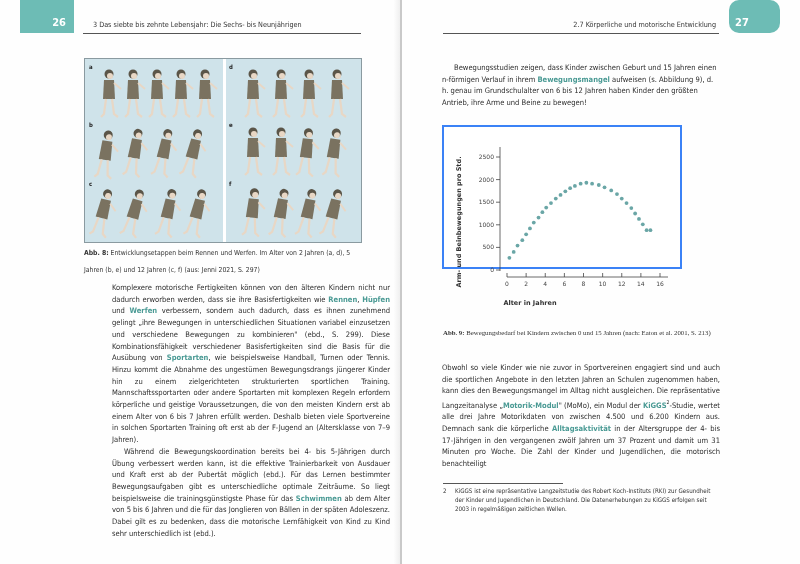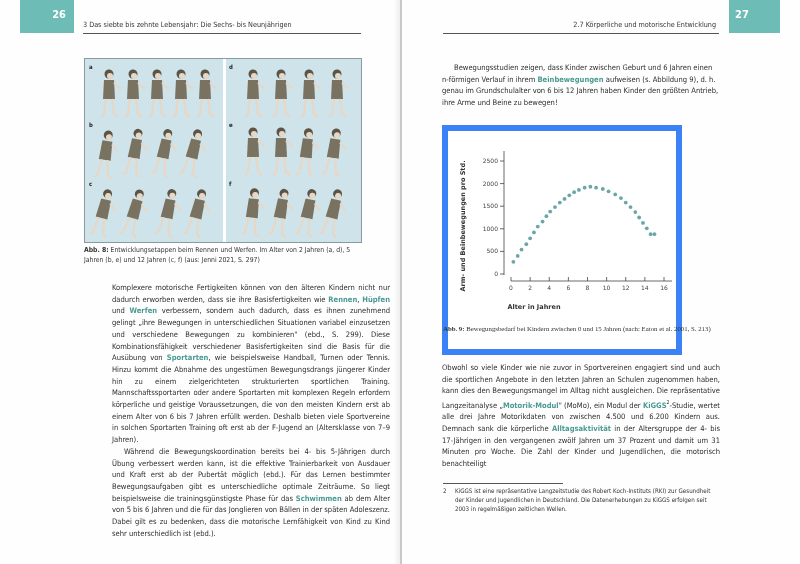--- a/index.html
+++ b/index.html
@@ -5,44 +5,44 @@
   html, body { margin:0; padding:0; }
   body { width:800px; height:564px; background:#fdfdfd; position:relative; overflow:hidden;
          font-family:"DejaVu Sans Condensed","DejaVu Sans", sans-serif; color:#2b2b2b; }
   .page { position:absolute; top:0; height:564px; background:#fefefe; }
   .page-left { left:0; width:398px; }
   .page-right { left:402px; width:398px; }
   .gutter { position:absolute; left:400px; top:0; width:2px; height:564px; background:#c9c9c9; }
   .gutter-shade { position:absolute; left:394px; top:0; width:6px; height:564px; background:linear-gradient(to right,#fdfdfd,#efefef); }
 
   .num-tab { position:absolute; top:0; height:33px; width:48px; background:#6dbcb5; color:#fff;
-             font-weight:bold; font-size:11px; display:flex; align-items:flex-end; justify-content:center; padding-bottom:12px; box-sizing:border-box; }
+             font-weight:bold; font-size:11px; display:flex; align-items:flex-end; justify-content:center; padding-bottom:4px; box-sizing:border-box; }
   .num-tab.left { left:20px; width:54px; justify-content:flex-end; padding-right:8px; }
-  .num-tab.right { left:729px; width:51px; justify-content:flex-start; padding-left:6px; }
+  .num-tab.right { left:729px; width:51px; justify-content:flex-start; padding-left:6px;border-radius:10px; }
 
   .running-head { position:absolute; top:20px; font-size:7.2px; color:#333; white-space:nowrap; }
-  .running-head.left { left:83px; }
+  .running-head.left { left:93px; }
   .running-head.right { right:84px; text-align:right; }
   .rule { position:absolute; height:1px; background:#555; top:33px; }
   .rule.left { left:83px; width:278px; }
   .rule.right { left:443px; width:276px; }
 
   .body-text { position:absolute; font-size:7.55px; line-height:11.7px; color:#2c2c2c; text-align:justify; }
   .body-text p { margin:0; }
   .body-text .indent { text-indent:12px; }
   .hl { color:#4a9a94; font-weight:bold; }
 
   .fig8 { position:absolute; left:84px; top:58px; width:278px; height:185px; background:#cfe3ea; border:1px solid #8a9aa0; box-sizing:border-box; overflow:hidden; }
   .fig8 .divider { position:absolute; left:138px; top:0; width:3px; height:100%; background:#fff; }
   .panel-label { position:absolute; font-size:6px; font-weight:bold; color:#222; }
 
-  .caption { position:absolute; font-size:6.8px; line-height:10px; color:#333; }
+  .caption { position:absolute; font-size:6.8px; line-height:17px; color:#333; }
   .caption b { font-weight:bold; }
 
-  .chart-box { position:absolute; left:442px; top:125px; width:240px; height:230px; border:6px solid #3b82f6; background:#fff; box-sizing:border-box;text-decoration:underline; }
+  .chart-box { position:absolute; left:442px; top:125px; width:240px; height:144px; border:2px solid #3b82f6; background:#fff; box-sizing:border-box;text-decoration:underline; }
   .chart-box svg { position:absolute; left:0; top:0; }
 
   .fn-rule { position:absolute; left:443px; top:483px; width:120px; height:1px; background:#555; }
   .footnote { position:absolute; left:443px; top:486px; width:278px; font-size:6.2px; line-height:9px; color:#333; }
   .footnote .fn-num { position:absolute; left:0; top:0; }
   .footnote .fn-text { margin-left:12px; display:block; }
 </style>
 </head>
 <body>
 
@@ -167,21 +167,21 @@
 </div>
 
 <div class="running-head right">2.7  Körperliche und motorische Entwicklung</div>
 <div class="rule right"></div>
 <div class="num-tab right">
   <span>27</span>
 </div>
 
 <div class="body-text" style="left:442px;top:62px;width:278px;text-align:left;">
   <p class="indent">
-    <span>Bewegungsstudien zeigen, dass Kinder zwischen Geburt und 6 Jahren einen n-förmigen Verlauf in ihrem </span><span class="hl">Beinbewegungen</span><span> aufweisen (s. Abbildung 9), d. h. genau im Grundschulalter von 6 bis 12 Jahren haben Kinder den größten Antrieb, ihre Arme und Beine zu bewegen!</span>
+    <span>Bewegungsstudien zeigen, dass Kinder zwischen Geburt und 15 Jahren einen n-förmigen Verlauf in ihrem </span><span class="hl">Bewegungsmangel</span><span> aufweisen (s. Abbildung 9), d. h. genau im Grundschulalter von 6 bis 12 Jahren haben Kinder den größten Antrieb, ihre Arme und Beine zu bewegen!</span>
   </p>
 </div>
 
 <div class="chart-box">
   <svg id="chart-svg" width="240" height="190">
     <g id="axes">
         <line x1="56" y1="20" x2="56" y2="144" stroke="#444" stroke-width="0.8"></line>
         <line x1="52" y1="143" x2="56" y2="143" stroke="#444" stroke-width="0.8"></line>
         <text x="50" y="145" text-anchor="end" font-size="6" fill="#444" font-family="DejaVu Sans, sans-serif">0</text>
         <line x1="52" y1="120.4" x2="56" y2="120.4" stroke="#444" stroke-width="0.8"></line>

